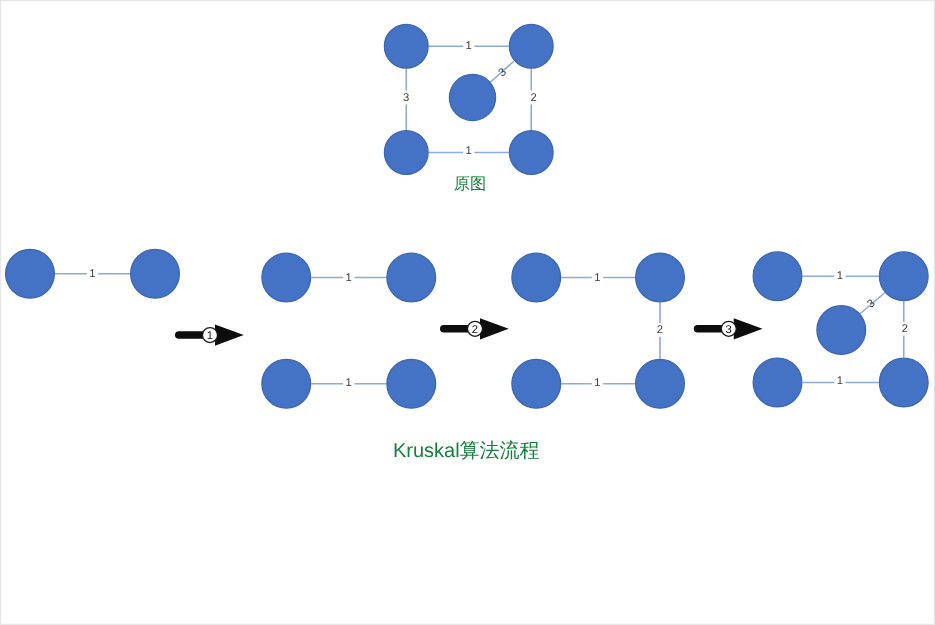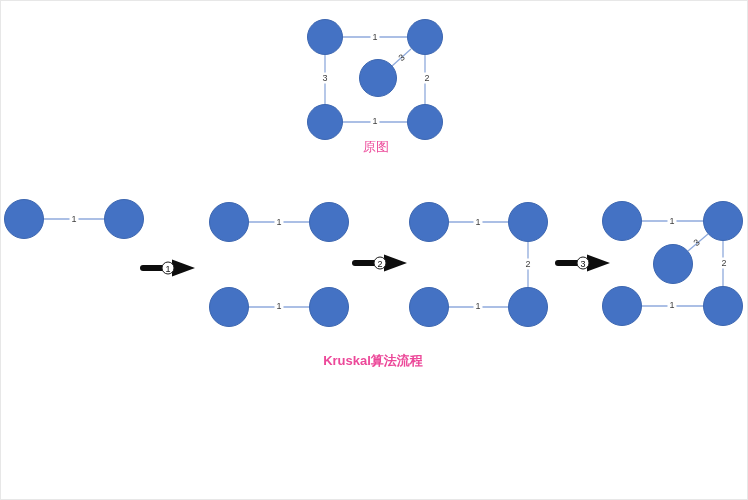--- a/index.html
+++ b/index.html
@@ -29,24 +29,24 @@
   .elabel.diag{transform:translate(-50%,-50%) rotate(-38deg);background:transparent;}
   .stepnum{
     position:absolute;transform:translate(-50%,-50%);
     width:13px;height:13px;border-radius:50%;
     background:#ffffff;border:1px solid #1a1a1a;
     font-size:9px;line-height:12px;text-align:center;color:#111;
     box-sizing:border-box;
   }
   .caption{
     position:absolute;transform:translate(-50%,-50%);
-    color:#ec4899;white-space:nowrap;
+    color:#15803d;white-space:nowrap;
   }
   .caption.small{font-size:13px;}
-  .caption.big{font-size:13px;font-weight:bold;}
+  .caption.big{font-size:16px;}
 </style>
 </head>
 <body>
 
 <div class="canvas">
 
   <svg class="layer" width="748" height="500">
 
     <line class="edge" x1="342" y1="36" x2="406" y2="36"></line>
     <line class="edge" x1="324" y1="54" x2="324" y2="103"></line>

